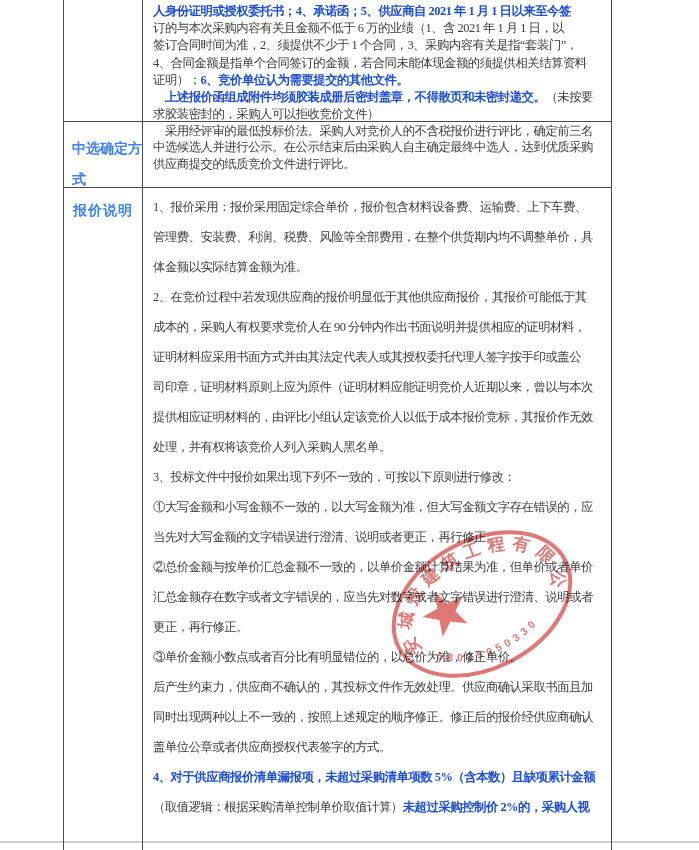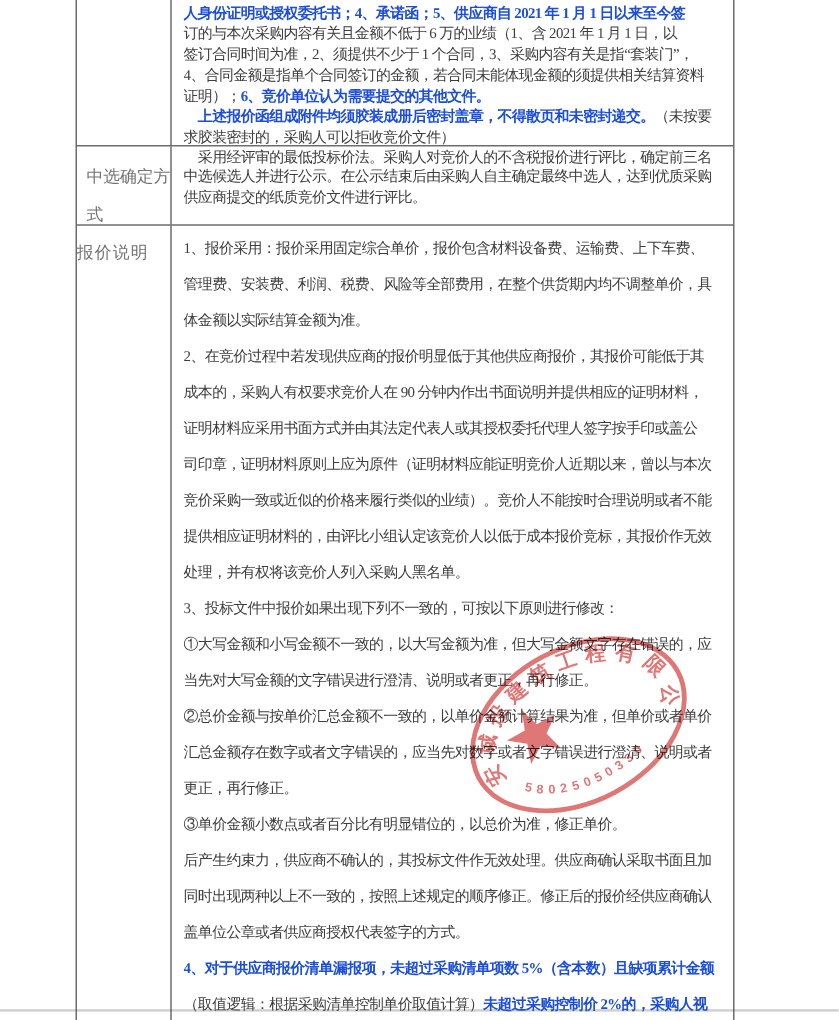--- a/index.html
+++ b/index.html
@@ -14,33 +14,33 @@
   .doc-table{
     position:absolute;left:63px;top:0;width:547px;height:850px;
     border-left:1.5px solid #4a4a4a;border-right:1.5px solid #4a4a4a;
     background:transparent;z-index:2;
   }
   .row{display:flex;box-sizing:border-box;}
   .row1{height:122px;border-bottom:1.5px solid #4a4a4a;}
   .row2{height:66px;border-bottom:1.5px solid #4a4a4a;}
   .row3{height:662px;}
   .cell{box-sizing:border-box;}
-  .label{flex:0 0 78px;font-weight:normal;color:#737373;}
+  .label{flex:0 0 78px;font-weight:bold;color:#3b82f6;}
   .content{flex:1;border-left:1.5px solid #4a4a4a;overflow:hidden;
     font-size:12.4px;letter-spacing:-0.5px;}
   .content .line{white-space:nowrap;overflow:hidden;}
   .c1{padding:3px 5px 0 10px;}
   .c1 .line{height:17.2px;line-height:17.2px;}
   .c2{padding:1px 5px 0 10px;}
   .c2 .line{height:16.4px;line-height:16.4px;}
   .c3{padding:4px 5px 0 10px;}
   .c3 .line{height:30px;line-height:30px;}
   .b{font-weight:bold;color:#1d4ed8;}
   .lbl2{padding:11px 0 0 8px;font-size:14px;line-height:31px;width:78px;}
-  .lbl3{padding-top:14px;font-size:14px;letter-spacing:1px;}
+  .lbl3{padding-top:14px;font-size:14px;text-align:center;letter-spacing:1px;}
   
   .page-edge-line{position:absolute;left:0;top:841px;width:699px;height:2px;
     background:#cfcfcf;z-index:1;}
   
   .stamp{position:absolute;left:383px;top:530px;width:200px;height:148px;
     opacity:.8;mix-blend-mode:multiply;z-index:3;pointer-events:none;}
   .seal-line{fill:none;stroke:#d65553;stroke-width:4;}
   .seal-star{fill:#d65553;}
   .seal-name{font-family:"Liberation Sans","DejaVu Sans",sans-serif;
     font-size:17px;font-weight:bold;fill:#d65553;letter-spacing:6.5px;}
@@ -76,21 +76,20 @@
     <div class="row row3">
       <div class="cell label lbl3">报价说明</div>
       <div class="cell content c3">
           <div class="line"><span>1、报价采用：报价采用固定综合单价，报价包含材料设备费、运输费、上下车费、</span></div>
           <div class="line"><span>管理费、安装费、利润、税费、风险等全部费用，在整个供货期内均不调整单价，具</span></div>
           <div class="line"><span>体金额以实际结算金额为准。</span></div>
           <div class="line"><span>2、在竞价过程中若发现供应商的报价明显低于其他供应商报价，其报价可能低于其</span></div>
           <div class="line"><span>成本的，采购人有权要求竞价人在 90 分钟内作出书面说明并提供相应的证明材料，</span></div>
           <div class="line"><span>证明材料应采用书面方式并由其法定代表人或其授权委托代理人签字按手印或盖公</span></div>
           <div class="line"><span>司印章，证明材料原则上应为原件（证明材料应能证明竞价人近期以来，曾以与本次</span></div>
-          <div class="line"><span>竞价采购一致或近似的价格来履行类似的业绩）。竞价人不能按时合理说明或者不能</span></div>
           <div class="line"><span>提供相应证明材料的，由评比小组认定该竞价人以低于成本报价竞标，其报价作无效</span></div>
           <div class="line"><span>处理，并有权将该竞价人列入采购人黑名单。</span></div>
           <div class="line"><span>3、投标文件中报价如果出现下列不一致的，可按以下原则进行修改：</span></div>
           <div class="line"><span>①大写金额和小写金额不一致的，以大写金额为准，但大写金额文字存在错误的，应</span></div>
           <div class="line"><span>当先对大写金额的文字错误进行澄清、说明或者更正，再行修正。</span></div>
           <div class="line"><span>②总价金额与按单价汇总金额不一致的，以单价金额计算结果为准，但单价或者单价</span></div>
           <div class="line"><span>汇总金额存在数字或者文字错误的，应当先对数字或者文字错误进行澄清、说明或者</span></div>
           <div class="line"><span>更正，再行修正。</span></div>
           <div class="line"><span>③单价金额小数点或者百分比有明显错位的，以总价为准，修正单价。</span></div>
           <div class="line"><span>后产生约束力，供应商不确认的，其投标文件作无效处理。供应商确认采取书面且加</span></div>

